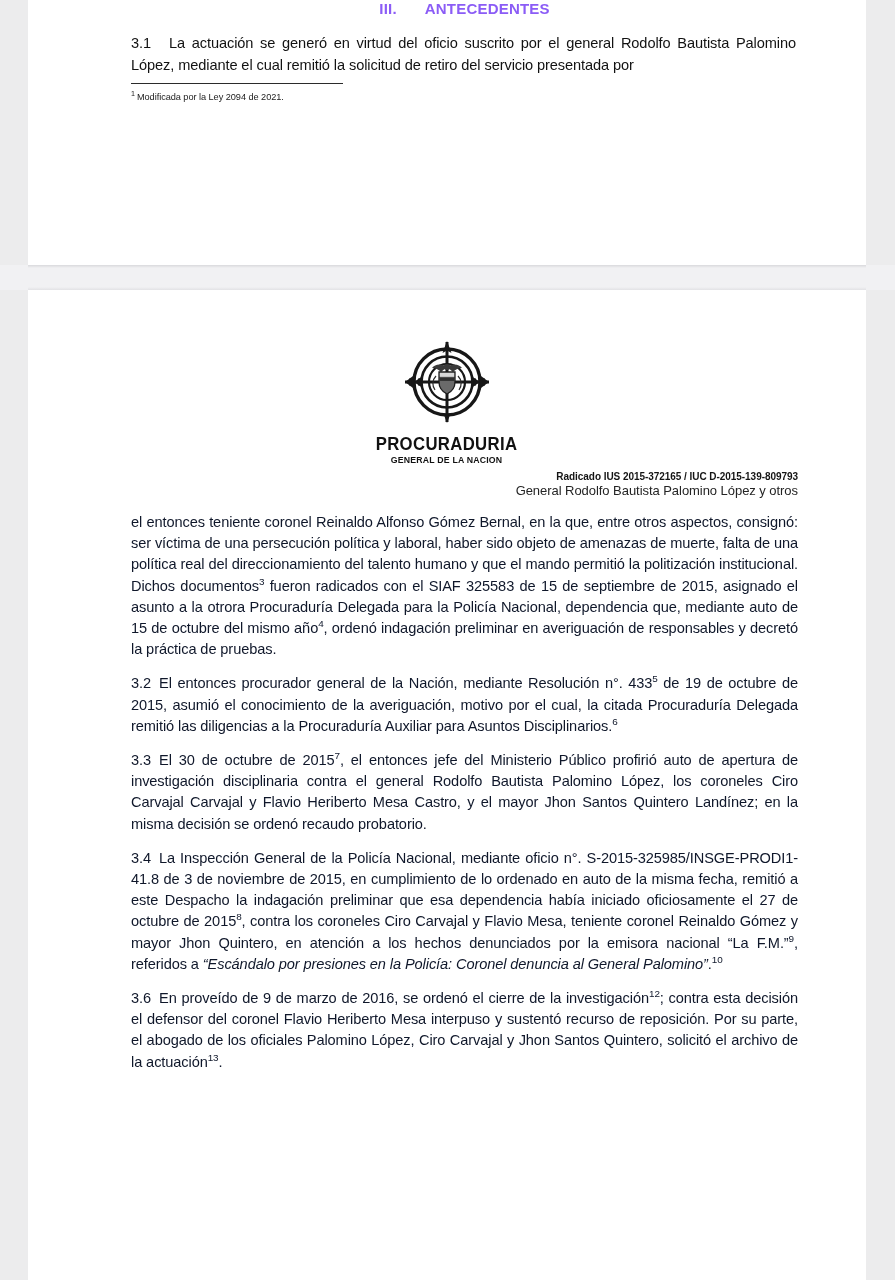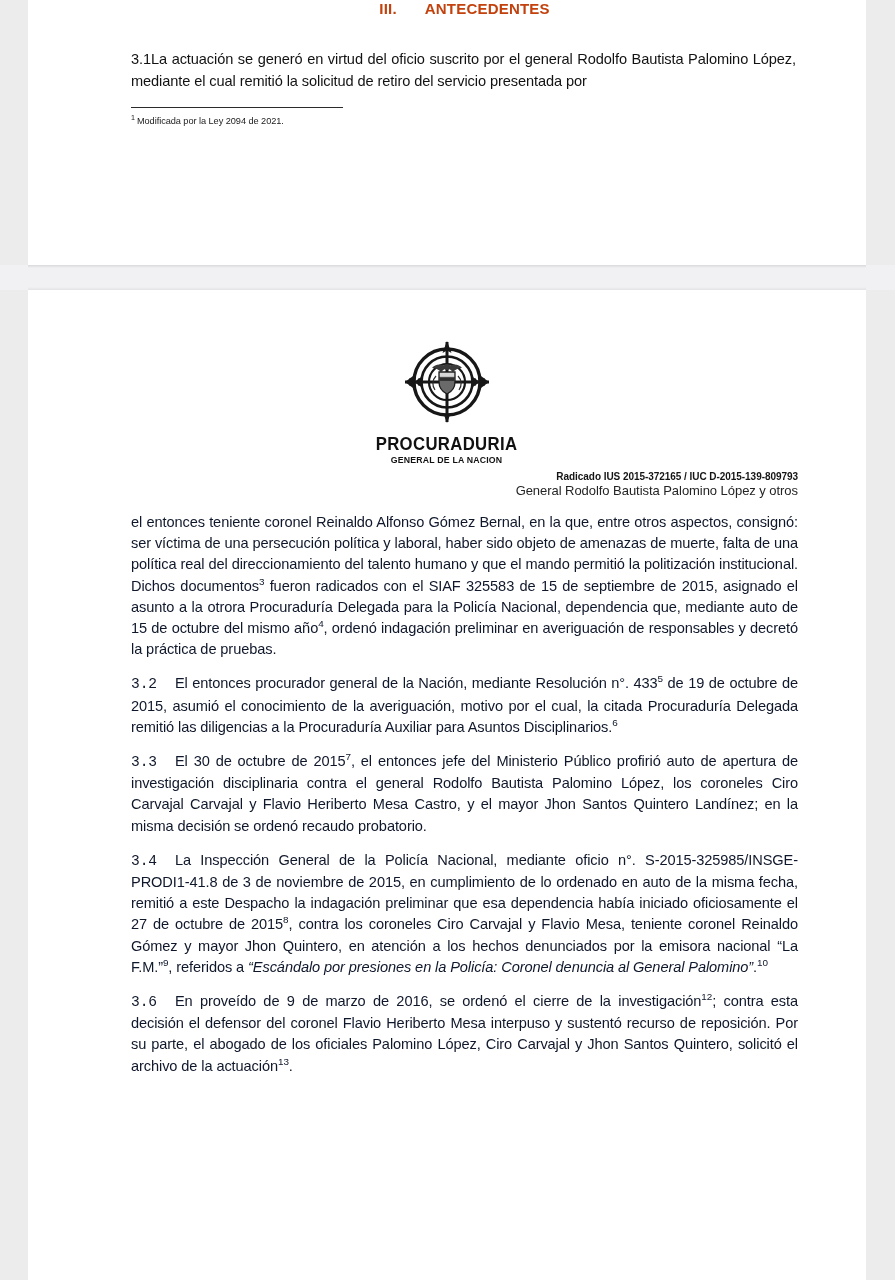--- a/index.html
+++ b/index.html
@@ -50,55 +50,55 @@
 
   
   .body-text {
     font-size: 14.6px;
     line-height: 21.2px;
     color: #0f172a;
     text-align: justify;
     letter-spacing: -0.1px;
   }
   .para { margin-bottom: 13px; }
-  .para .num { margin-right: 18px; font-family: Liberation Mono, monospace; }
+  .para .num { margin-right: 8px; }
   sup { font-size: 0.68em; vertical-align: super; line-height: 0; }
   .ital { font-style: italic; }
 
   
   .top-inner {
     position: absolute;
     left: 103px;
     right: 68px;
     top: 620px;
   }
   .section-heading {
     font-weight: bold;
     font-size: 15px;
     letter-spacing: 0.2px;
-    color: #c2410c;
+    color: #8b5cf6;
     text-align: center;
-    margin-bottom: 32px;
+    margin-bottom: 16px;
   }
   .section-heading .rn { margin-right: 28px; }
 
   .top-para {
     font-size: 14.6px;
     line-height: 21.6px;
     color: #121212;
     text-align: justify;
     letter-spacing: -0.1px;
     padding-right: 2px;
   }
-  .top-para .num { }
+  .top-para .num { margin-right: 18px; }
 
   .footnote-block {
     position: absolute;
     left: 103px;
-    top: 727px;
+    top: 703px;
     width: 620px;
   }
   .footnote-rule {
     width: 212px;
     height: 1.4px;
     background: #2b2b2b;
     margin-bottom: 7px;
   }
   .footnote {
     font-size: 9.2px;

